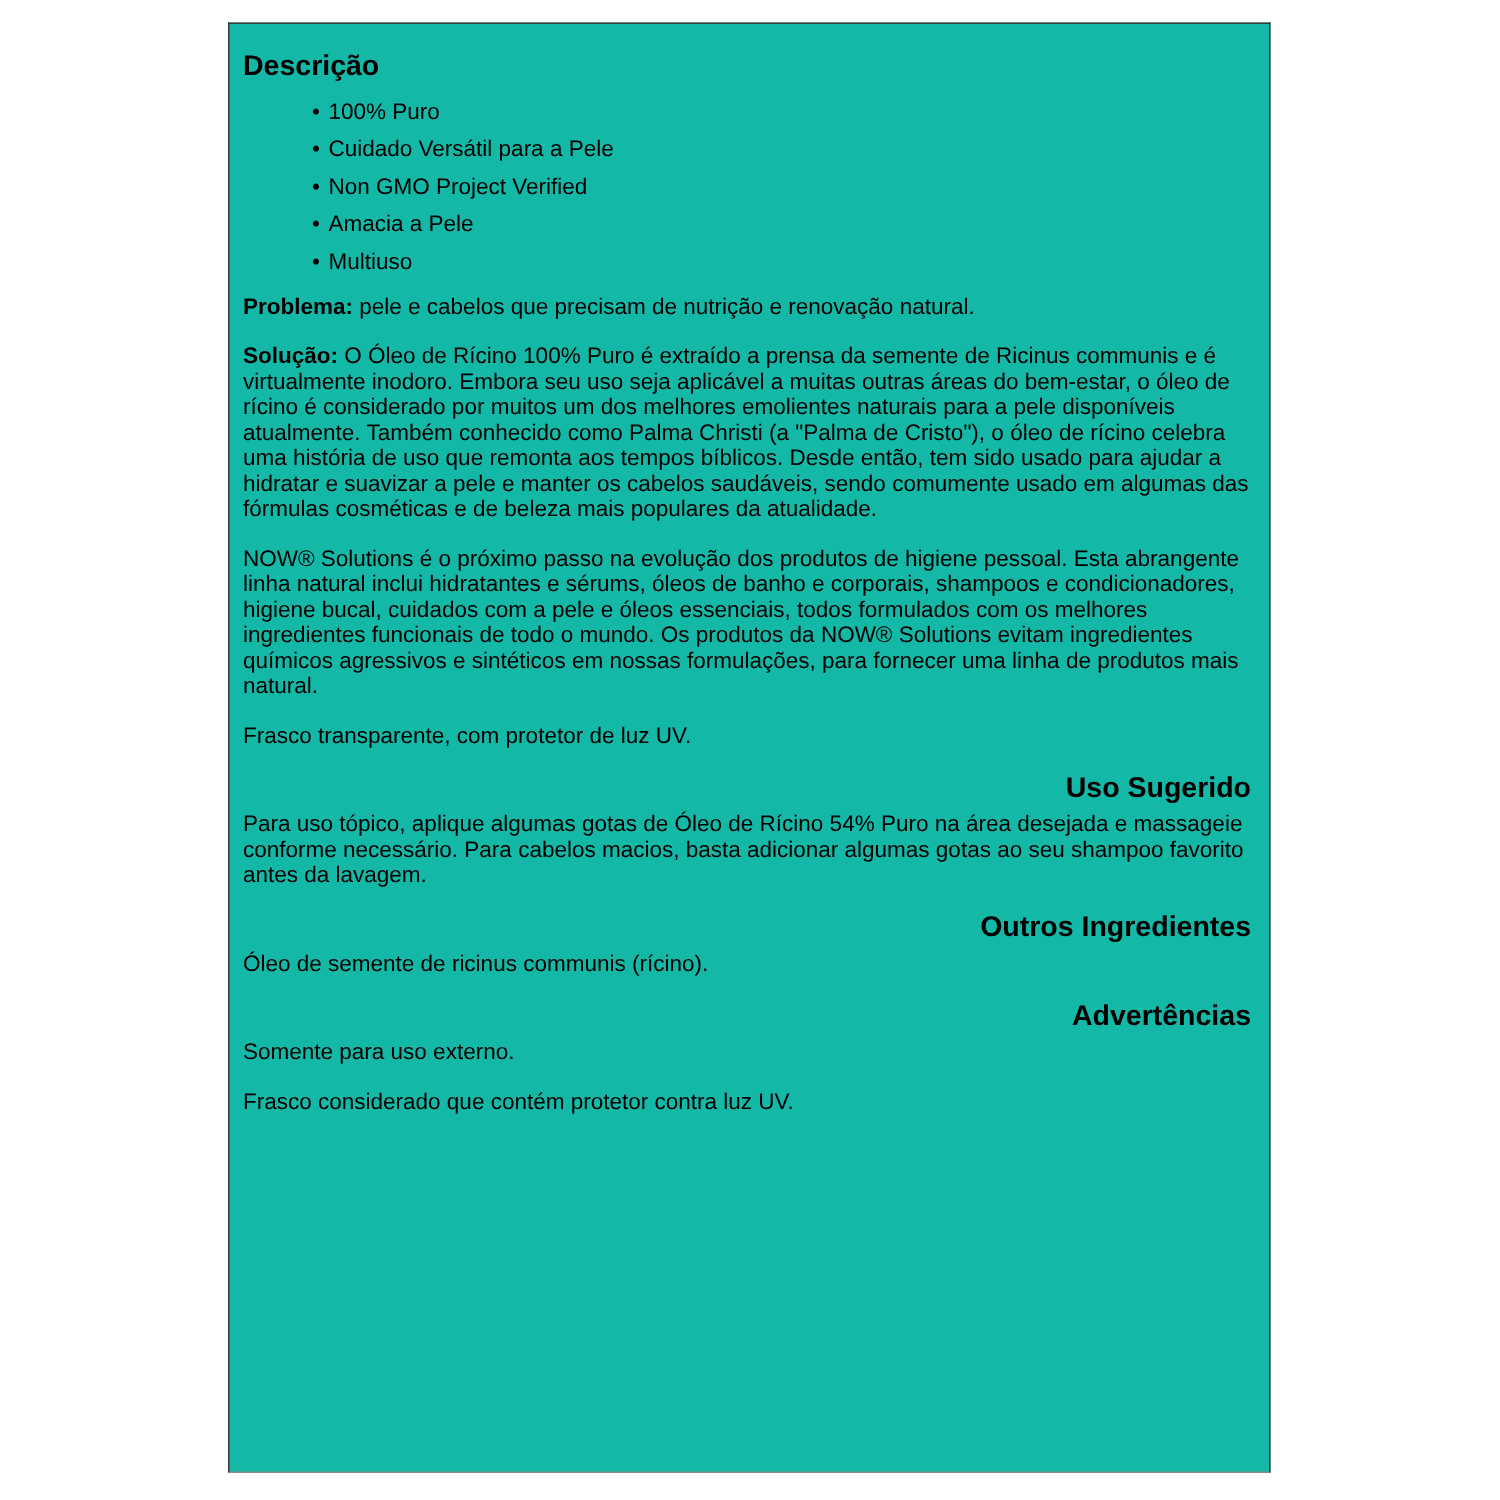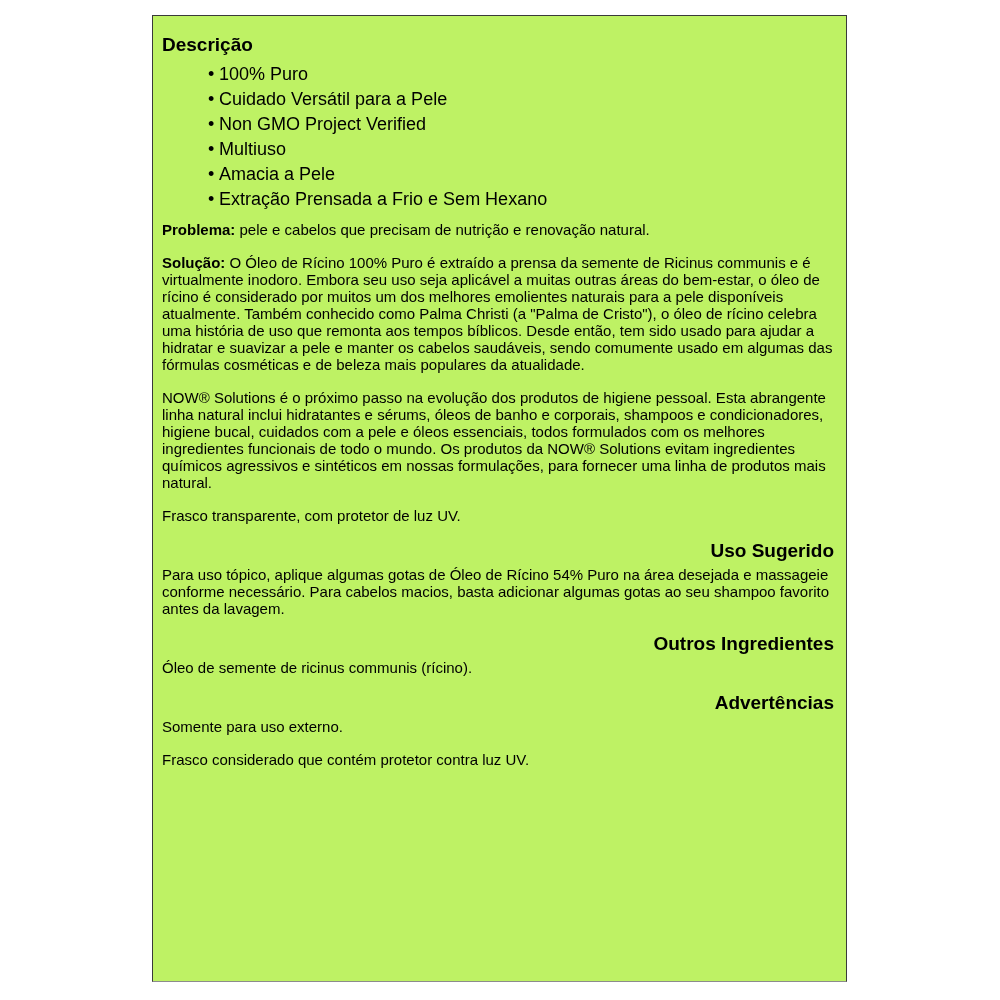--- a/index.html
+++ b/index.html
@@ -11,40 +11,40 @@
     font-family: "Liberation Sans", sans-serif;
     color: #000000;
   }
   .panel {
     position: absolute;
     left: 152px;
     top: 15px;
     width: 695px;
     height: 967px;
     box-sizing: border-box;
-    background: #bef264;
+    background: #14b8a6;
     border: 1px solid #3a3a3a;
     border-bottom-color: #8c8c8c;
     padding: 18px 12px 0 9px;
     overflow: hidden;
   }
   h2 {
     font-size: 19px;
     line-height: 21px;
     font-weight: bold;
     margin: 0 0 5px 0;
   }
   h2.spaced { margin-top: 9px; text-align: right; }
   ul.bullets {
     list-style: none;
     margin: 7px 0 9px 0;
     padding: 0 0 0 46px;
   }
   ul.bullets li {
-    font-size: 18px;
+    font-size: 15px;
     line-height: 25px;
   }
   ul.bullets .marker {
     display: inline-block;
     width: 11px;
   }
   p {
     font-size: 15px;
     line-height: 17px;
     margin: 0 0 16px 0;
@@ -55,23 +55,22 @@
 <body>
 
 <div class="panel">
 
   <h2>Descrição</h2>
 
   <ul class="bullets">
     <li><span class="marker">•</span><span>100% Puro</span></li>
     <li><span class="marker">•</span><span>Cuidado Versátil para a Pele</span></li>
     <li><span class="marker">•</span><span>Non GMO Project Verified</span></li>
+    <li><span class="marker">•</span><span>Amacia a Pele</span></li>
     <li><span class="marker">•</span><span>Multiuso</span></li>
-    <li><span class="marker">•</span><span>Amacia a Pele</span></li>
-    <li><span class="marker">•</span><span>Extração Prensada a Frio e Sem Hexano</span></li>
   </ul>
 
   <p><strong>Problema:</strong><span> pele e cabelos que precisam de nutrição e renovação natural.</span></p>
 
   <p><strong>Solução:</strong><span> O Óleo de Rícino 100% Puro é extraído a prensa da semente de Ricinus communis e é virtualmente inodoro. Embora seu uso seja aplicável a muitas outras áreas do bem-estar, o óleo de rícino é considerado por muitos um dos melhores emolientes naturais para a pele disponíveis atualmente. Também conhecido como Palma Christi (a "Palma de Cristo"), o óleo de rícino celebra uma história de uso que remonta aos tempos bíblicos. Desde então, tem sido usado para ajudar a hidratar e suavizar a pele e manter os cabelos saudáveis, sendo comumente usado em algumas das fórmulas cosméticas e de beleza mais populares da atualidade.</span></p>
 
   <p>NOW® Solutions é o próximo passo na evolução dos produtos de higiene pessoal. Esta abrangente linha natural inclui hidratantes e sérums, óleos de banho e corporais, shampoos e condicionadores, higiene bucal, cuidados com a pele e óleos essenciais, todos formulados com os melhores ingredientes funcionais de todo o mundo. Os produtos da NOW® Solutions evitam ingredientes químicos agressivos e sintéticos em nossas formulações, para fornecer uma linha de produtos mais natural.</p>
   <p>Frasco transparente, com protetor de luz UV.</p>
 
   <h2 class="spaced">Uso Sugerido</h2>

